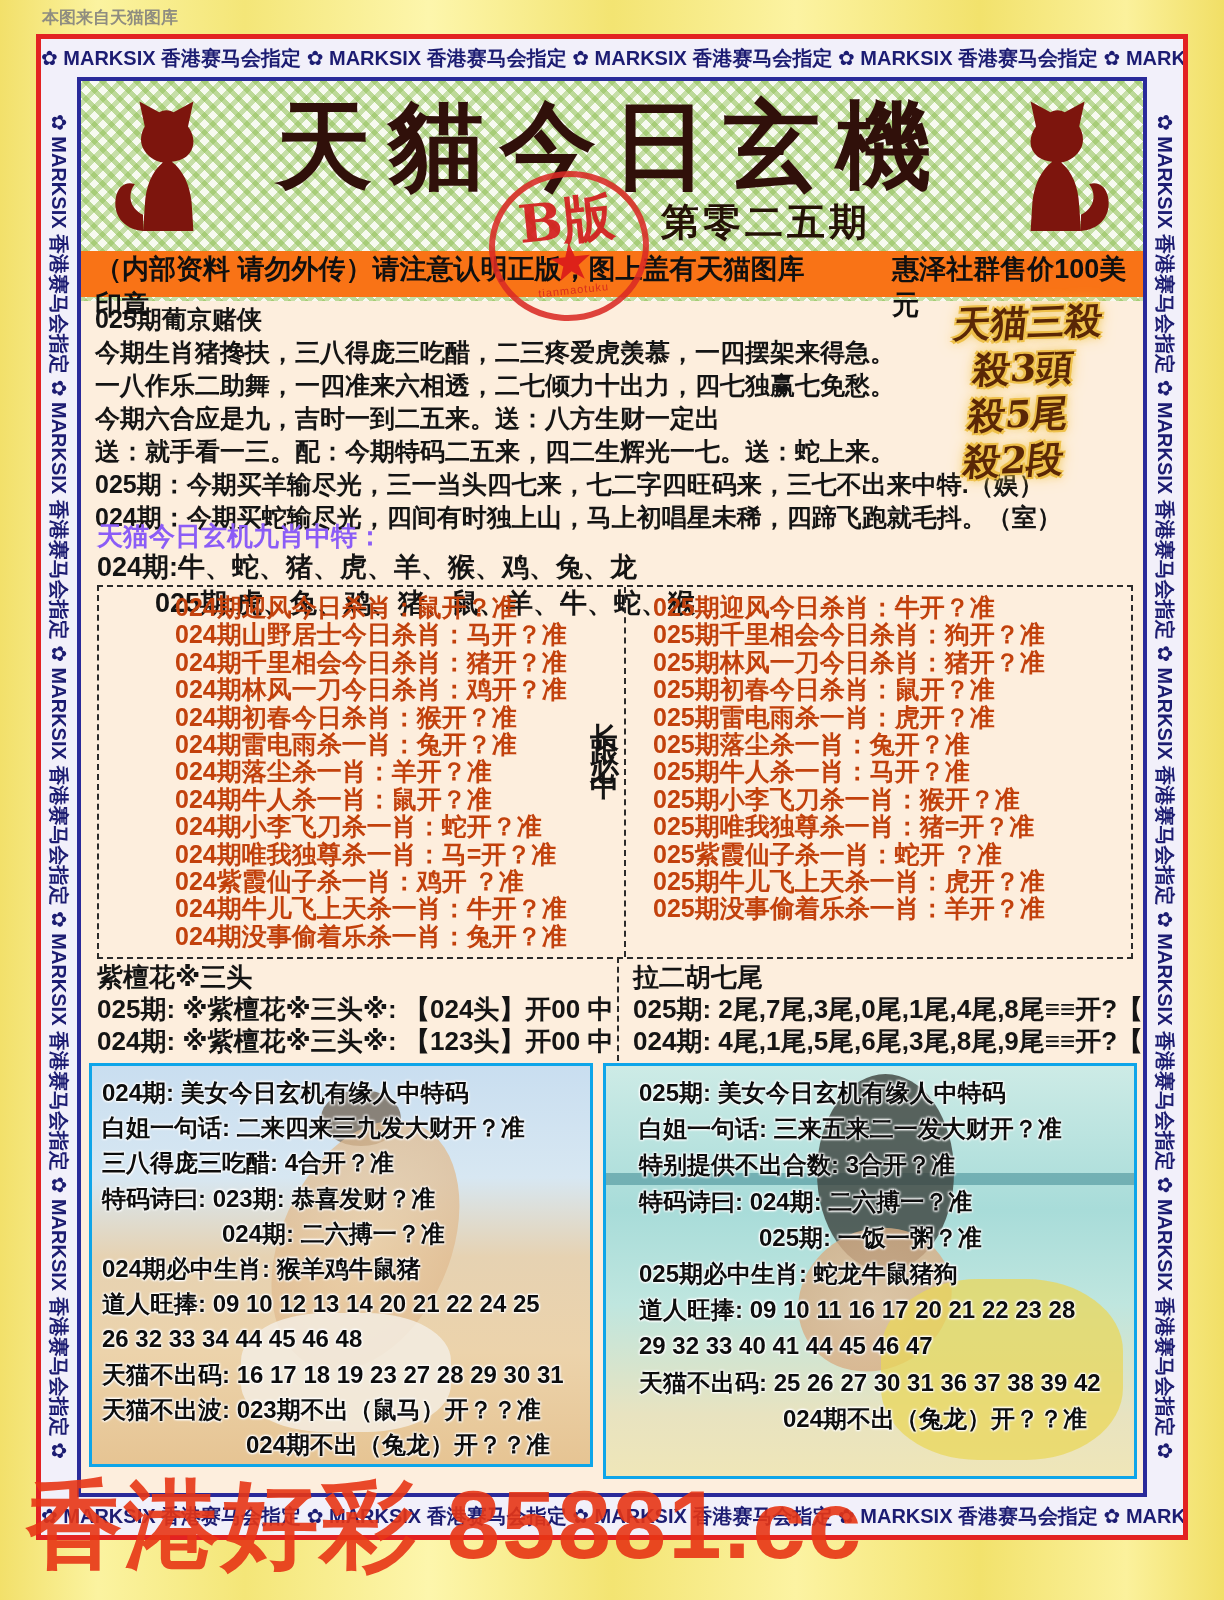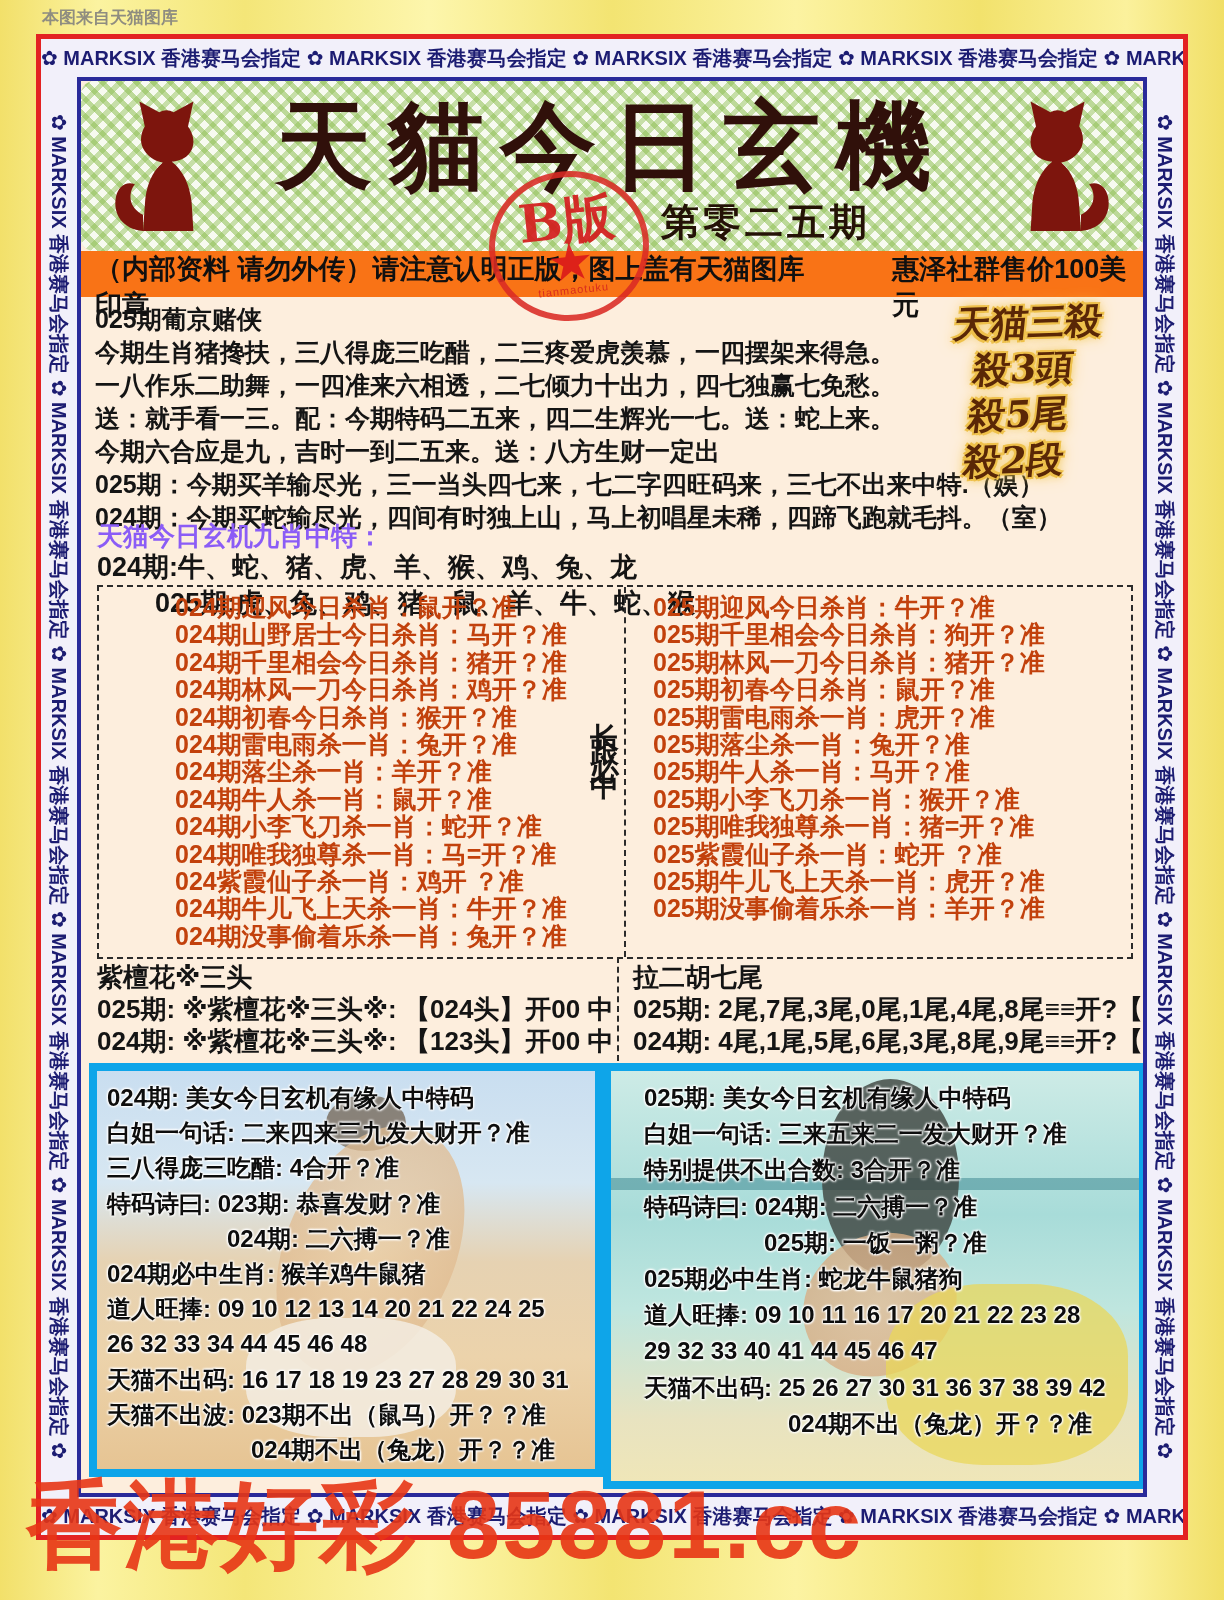--- a/index.html
+++ b/index.html
@@ -15,25 +15,25 @@
   .band{color:#1c1c72;font-weight:bold;font-size:20px;white-space:nowrap;overflow:hidden;background:#f2f0fa;}
   .band-top{position:absolute;left:0;top:0;right:0;height:38px;line-height:38px;text-align:center;}
   .band-bottom{position:absolute;left:0;bottom:0;right:0;height:38px;line-height:38px;text-align:center;}
   .band-side{position:absolute;top:38px;bottom:38px;width:36px;writing-mode:vertical-rl;text-orientation:sideways;line-height:36px;text-align:center;}
   .band-left{left:0;}
   .band-right{right:0;}
 
   .frame-blue{position:absolute;left:36px;right:36px;top:38px;bottom:38px;border:4px solid #2a2a9a;background:#fdeedd;overflow:hidden;}
 
   
-  .header{position:absolute;left:0;right:0;top:0;height:170px;
+  .header{position:absolute;left:0;right:0;top:0;height:220px;
     background-color:#f7faf0;
     background-image:
       repeating-linear-gradient(45deg,rgba(140,190,80,.55) 0 5px,transparent 5px 12px),
-      repeating-linear-gradient(-45deg,rgba(140,190,80,.45) 0 5px,transparent 5px 12px); border-radius: 13px;}
+      repeating-linear-gradient(-45deg,rgba(140,190,80,.45) 0 5px,transparent 5px 12px);}
   .cat{position:absolute;top:12px;width:108px;height:150px;}
   .cat svg{width:100%;height:100%;}
   .cat-left{left:26px;}
   .cat-right{right:26px;transform:scaleX(-1);}
   .main-title{position:absolute;left:130px;right:130px;top:2px;text-align:center;
     font-family:"DejaVu Serif","Liberation Serif",serif;font-size:96px;font-weight:bold;
     color:#30100a;letter-spacing:16px;white-space:nowrap;}
   .issue{position:absolute;left:580px;top:116px;font-size:38px;font-weight:bold;color:#241206;letter-spacing:4px;}
 
   .stamp{position:absolute;left:408px;top:90px;width:148px;height:138px;border:6px solid rgba(217,42,36,.88);
@@ -74,21 +74,21 @@
   
   .santou{position:absolute;left:16px;top:880px;right:10px;height:100px;font-weight:bold;color:#141414;}
   .santou-title{font-size:26px;line-height:32px;}
   .santou-line{font-size:26px;line-height:32px;white-space:nowrap;}
   .santou-left{position:absolute;left:0;top:0;width:505px;}
   .santou-right{position:absolute;left:536px;top:0;right:0;}
   .santou-divider{position:absolute;left:520px;top:-4px;height:104px;border-left:2px dashed #2b2b2b;}
   .qiwei-line{display:flex;justify-content:space-between;}
 
   
-  .pic-box{position:absolute;top:982px;border:8px solid #0ea5e9;overflow:hidden;}
+  .pic-box{position:absolute;top:982px;border:3px solid #0ea5e9;overflow:hidden;}
   .box-024{left:8px;width:498px;height:398px;}
   .box-025{left:522px;width:528px;height:410px;}
   .scene{position:absolute;inset:0;}
   .scene-024{background:linear-gradient(180deg,#c9def0 0%,#d7e7f2 28%,#e6d2b2 48%,#ecd3ab 72%,#e6c493 100%);}
   .scene-025{background:linear-gradient(180deg,#cdebe6 0%,#a8dcd9 35%,#bfe6df 58%,#e8e3c0 85%,#efe6b8 100%);}
   .blob{position:absolute;border-radius:50%;}
   .b1{left:38%;top:12%;width:34%;height:66%;background:radial-gradient(#eccfa6,#dcb488);opacity:.75;transform:rotate(24deg);}
   .b2{left:46%;top:6%;width:16%;height:14%;background:#6b5a46;opacity:.7;}
   .b3{left:30%;top:62%;width:42%;height:30%;background:#f4efe6;opacity:.8;border-radius:40%;}
   .p1{left:0;top:26%;width:100%;height:12px;background:rgba(40,120,130,.45);border-radius:0;}
@@ -143,22 +143,22 @@
       <span>（内部资料 请勿外传）请注意认明正版，图上盖有天猫图库印章</span>
       <span class="price">惠泽社群售价100美元</span>
     </div>
 
     <div class="poem">
       <div>025期葡京赌侠</div>
       <div>
 
       <div>今期生肖猪搀扶，三八得庞三吃醋，二三疼爱虎羡慕，一四摆架来得急。</div>
           <div>一八作乐二助舞，一四准来六相透，二七倾力十出力，四七独赢七免愁。</div>
+          <div>今期六合应是九，吉时一到二五来。送：八方生财一定出</div>
           <div>送：就手看一三。配：今期特码二五来，四二生辉光一七。送：蛇上来。</div>
-          <div>今期六合应是九，吉时一到二五来。送：八方生财一定出</div>
           <div>025期：今期买羊输尽光，三一当头四七来，七二字四旺码来，三七不出来中特.（娱）</div>
           <div>024期：今期买蛇输尽光，四间有时独上山，马上初唱星未稀，四蹄飞跑就毛抖。（室）</div>
         </div>
     </div>
 
     <div class="sansha">
       <div>天猫三殺</div>
       <div>
 
       <div>殺3頭</div>

